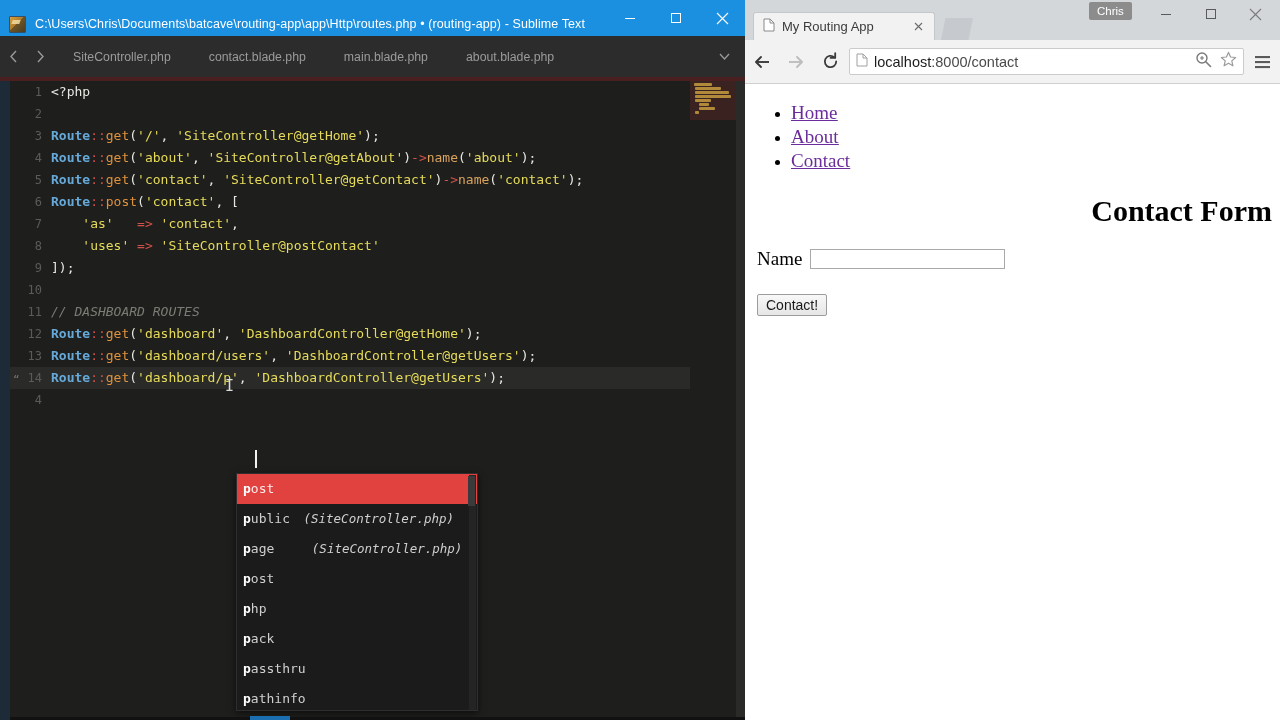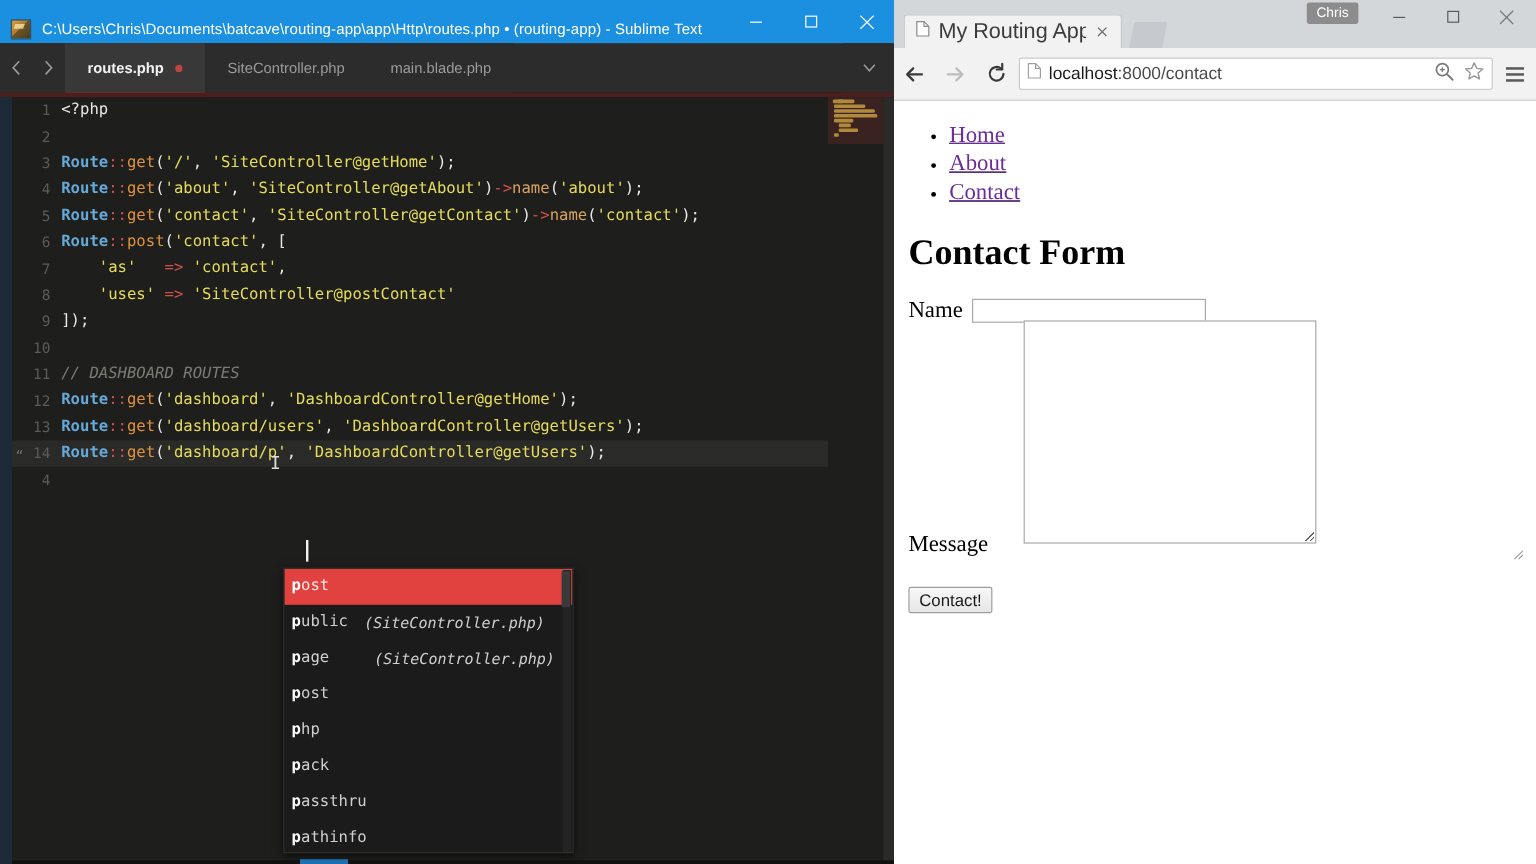--- a/index.html
+++ b/index.html
@@ -192,21 +192,21 @@
   #cr-close { left: 488px; }
 
   #tabstrip { position:absolute; left:0; top:12px; width:535px; height:28px; }
   #chrome-tab {
     position:absolute; left:8px; top:0; width:182px; height:28px;
     background:#f2f2f2; border-top-left-radius:3px; border-top-right-radius:3px;
     display:flex; align-items:center; gap:7px; padding:0 9px;
     border:1px solid #c5c8cb; border-bottom:none;
   }
   #chrome-tab-title {
-    font-size:18px; color:#3b3b3b; white-space:nowrap; overflow:hidden;
+    font-size:13px; color:#3b3b3b; white-space:nowrap; overflow:hidden;
     flex:1; font-family:"Liberation Sans", sans-serif;
   }
   #tab-close { color:#6a6a6a; font-size:13px; line-height:1; padding:0 2px; }
   #newtab-btn {
     position:absolute; left:196px; top:6px; width:32px; height:22px;
     background:#c6cace; clip-path: polygon(14% 0, 100% 0, 86% 100%, 0 100%);
   }
 
   #toolbar {
     position:absolute; left:0; top:40px; width:535px; height:44px;
@@ -233,20 +233,21 @@
   }
   #nav-list { margin: 0 0 0 38px; padding:0; list-style: disc; text-decoration: underline; }
   #nav-list li { margin: 0; padding: 0; line-height: 23px; }
   #nav-list li a {
     color:#6b2d9b; text-decoration: underline; font-size:19px;
     font-family:"Liberation Serif", serif;
   }
   #page-heading {
     font-size: 30px; font-weight: bold; color:#000; margin: 21px 0 0 4px;
     font-family:"Liberation Serif", serif;
+    text-align:right;
   }
   #form-area { position:relative; margin-top: 20px; padding-left: 4px; }
   .fld-label { font-size:19px; color:#000; font-family:"Liberation Serif", serif; }
   #name-row { display:flex; align-items:center; gap:8px; }
   #name-input {
     width: 195px; height: 20px; border:1px solid #a9a9a9; background:#fff;
   }
   #msg-row { position:relative; height: 198px; margin-top: -3px; }
   #msg-label { position:absolute; left:0; bottom:0; }
   #msg-textarea {
@@ -297,29 +298,31 @@
         <svg width="9" height="13" viewBox="0 0 9 13">
             <path d="M7 1 L2 6.5 L7 12" stroke="#9a9a9a" stroke-width="1.4" fill="none"></path>
           </svg>
       </div>
       <div class="tab-nav">
         <svg width="9" height="13" viewBox="0 0 9 13">
             <path d="M2 1 L7 6.5 L2 12" stroke="#9a9a9a" stroke-width="1.4" fill="none"></path>
           </svg>
       </div>
       <div class="tabs" id="tabs-container">
-          <div class="tab active">
-            <span>routes.php</span>
-            <span class="tab-dot"></span>
-          </div>
           <div class="tab">
             <span>SiteController.php</span>
           </div>
           <div class="tab">
+            <span>contact.blade.php</span>
+          </div>
+          <div class="tab">
             <span>main.blade.php</span>
+          </div>
+          <div class="tab">
+            <span>about.blade.php</span>
           </div>
         </div>
       <div id="tab-dropdown">
         <svg width="11" height="7" viewBox="0 0 11 7">
             <path d="M1 1 L5.5 6 L10 1" stroke="#9a9a9a" stroke-width="1.3" fill="none"></path>
           </svg>
       </div>
     </div>
     <div id="tabbar-underline"></div>
 
@@ -479,26 +482,17 @@
           <li><a href="#" style="color: rgb(107, 45, 155);">About</a></li>
           <li><a href="#" style="color: rgb(107, 45, 155);">Contact</a></li>
         </ul>
       <h1 id="page-heading">Contact Form</h1>
 
       <div id="form-area">
         <div id="name-row">
           <span class="fld-label">Name</span>
           <input id="name-input" type="text" value="" style="">
         </div>
-        <div id="msg-row">
-          <span class="fld-label" id="msg-label">Message</span>
-          <textarea id="msg-textarea" style=""></textarea>
-          <span id="msg-resize">
-            <svg width="9" height="9" viewBox="0 0 9 9">
-                <path d="M8 1 L1 8 M8 4.5 L4.5 8" stroke="#9a9a9a" stroke-width="0.9"></path>
-              </svg>
-          </span>
-        </div>
         <button id="contact-btn">Contact!</button>
       </div>
     </div>
   </div>
 </div>
 
 </body></html>

